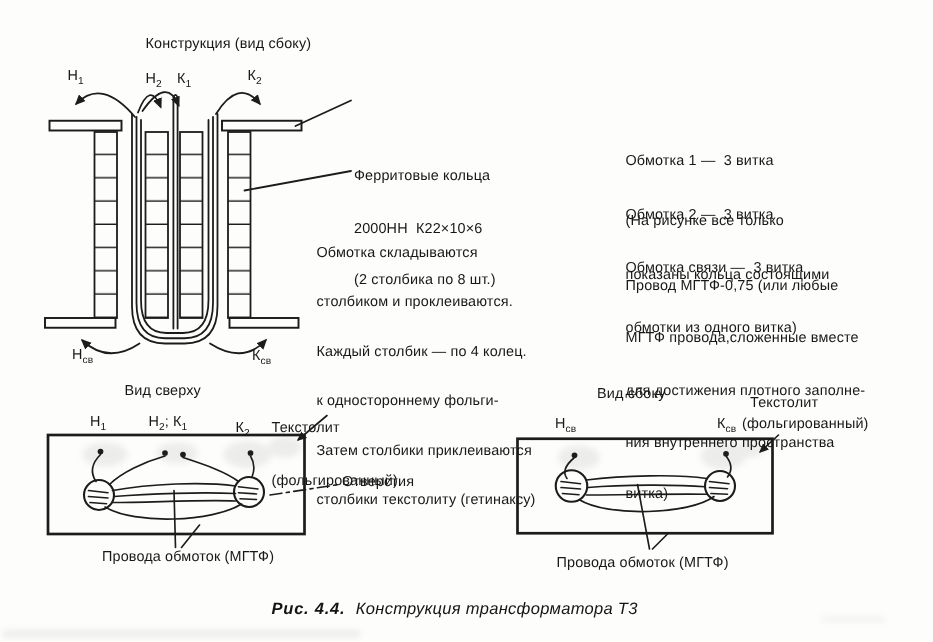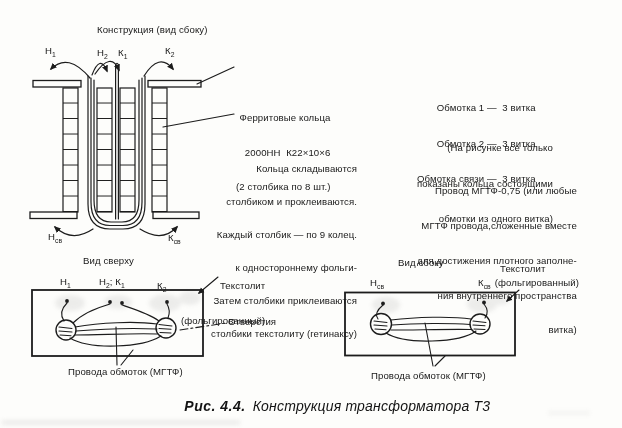--- a/index.html
+++ b/index.html
@@ -5,25 +5,25 @@
   html,body{margin:0;padding:0;background:#e8e8e8;}
   .page{
     position:relative;width:622px;height:428px;overflow:hidden;
     background:#fdfdfb;
     font-family:"Liberation Sans",sans-serif;
   }
   svg{position:absolute;left:0;top:0;}
   .lbl{
     position:absolute;
     font-size:9.6px;line-height:11px;color:#181818;
-    white-space:pre;letter-spacing:.1px;text-align:right;
+    white-space:pre;letter-spacing:.1px;
   }
   .lbl sub{font-size:6.8px;letter-spacing:0;}
   .block div{white-space:pre;}
-  .caption{font-size:14px;font-style:italic;letter-spacing:.2px;color:#141414;}
+  .caption{font-size:11px;font-style:italic;letter-spacing:.2px;color:#141414;}
   .caption b{font-weight:bold;margin-right:7px;letter-spacing:.5px;}
   .row{display:flex;}
   .row .gap{margin-left:4px;}
 </style>
 </head>
 <body>
 
 <div class="page">
 
   <svg width="622" height="428" viewBox="0 0 622 428">
@@ -150,23 +150,23 @@
   <span class="lbl" style="left:168px;top:232px"><span>К</span><sub>св</sub></span>
 
 
   <div class="lbl block" style="left:236px;top:89px;line-height:11.5px">
     <div>Ферритовые кольца</div>
     <div>2000НН  К22×10×6</div>
     <div>(2 столбика по 8 шт.)</div>
   </div>
 
   <div class="lbl block" style="left:211px;top:141px;line-height:11px">
-    <div>Кольца складываются</div>
+    <div>Обмотка складываются</div>
     <div>столбиком и проклеиваются.</div>
-    <div>Каждый столбик — по 9 колец.</div>
+    <div>Каждый столбик — по 4 колец.</div>
     <div>к одностороннему фольги-</div>
     <div>Затем столбики приклеиваются</div>
     <div>столбики текстолиту (гетинаксу)</div>
   </div>
 
   <div class="lbl block" style="left:417px;top:79px;line-height:11.7px">
     <div>Обмотка 1 —  3 витка</div>
     <div>Обмотка 2 —  3 витка</div>
     <div>Обмотка связи —  3 витка</div>
   </div>

